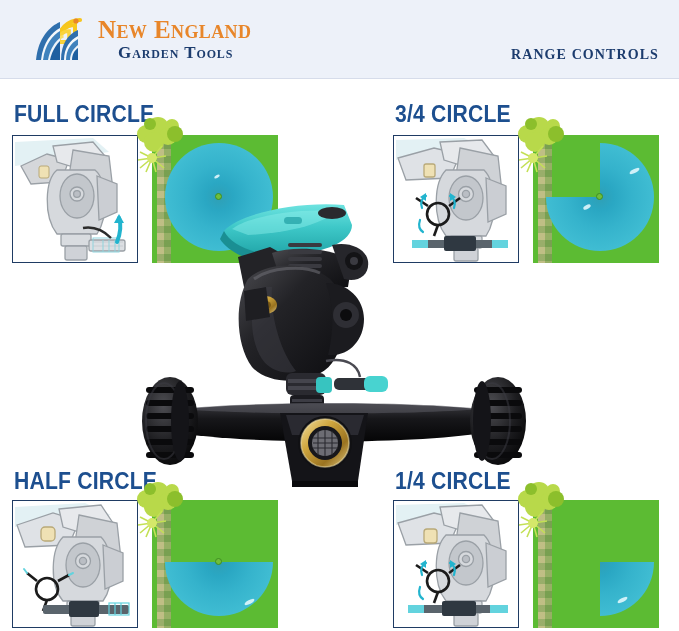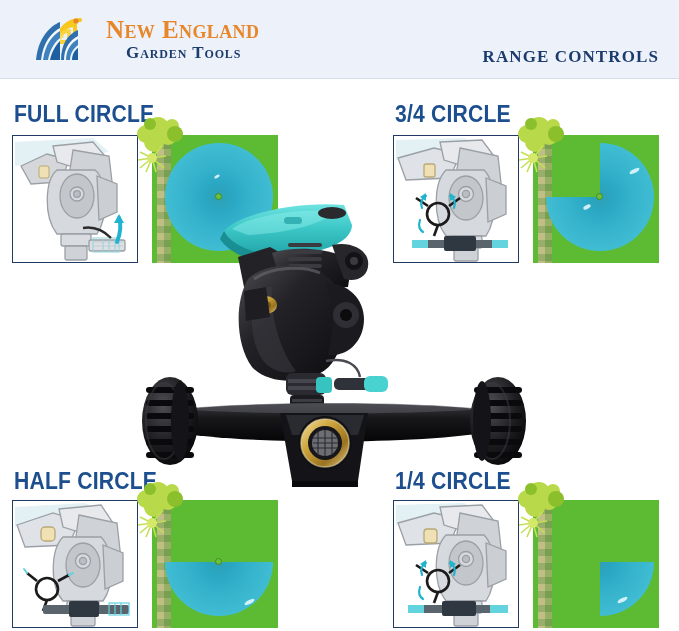--- a/index.html
+++ b/index.html
@@ -13,42 +13,42 @@
 
   
   .header {
     position: absolute; left: 0; top: 0;
     width: 679px; height: 79px;
     background: #edf1f9;
     border-bottom: 1px solid #d6dcea;
   }
   .logo-wrap {
     position: absolute; left: 30px; top: 8px;
-    display: flex; align-items: center; gap: 14px;
+    display: flex; align-items: center; gap: 6px;
   }
   .logo-mark { width: 62px; height: 62px; position: relative; }
   .logo-text { padding-top: 2px; }
   .logo-line1 {
     font-family: "Liberation Serif", serif;
     font-size: 25px; font-weight: 700;
     color: #e8862a; letter-spacing: .4px;
     line-height: 1.02; font-variant: small-caps;
     white-space: nowrap;
   }
   .logo-line2 {
     font-family: "Liberation Serif", serif;
     font-size: 17px; font-weight: 700;
     color: #1c3c6e; letter-spacing: .9px;
     line-height: 1.15; font-variant: small-caps;
     white-space: nowrap; padding-left: 2px; text-align: center;
   }
   .header-title {
     position: absolute; right: 20px; top: 47px;
     font-family: "Liberation Serif", serif;
-    font-size: 17px; font-weight: 700;
+    font-size: 14px; font-weight: 700;
     color: #1c3c6e; letter-spacing: 1.1px;
     white-space: nowrap;
   }
 
   
   .panel-title {
     position: absolute;
     font-family: "Liberation Sans", sans-serif;
     font-size: 23px; font-weight: 700;
     color: #1d4f8f; letter-spacing: .2px;

